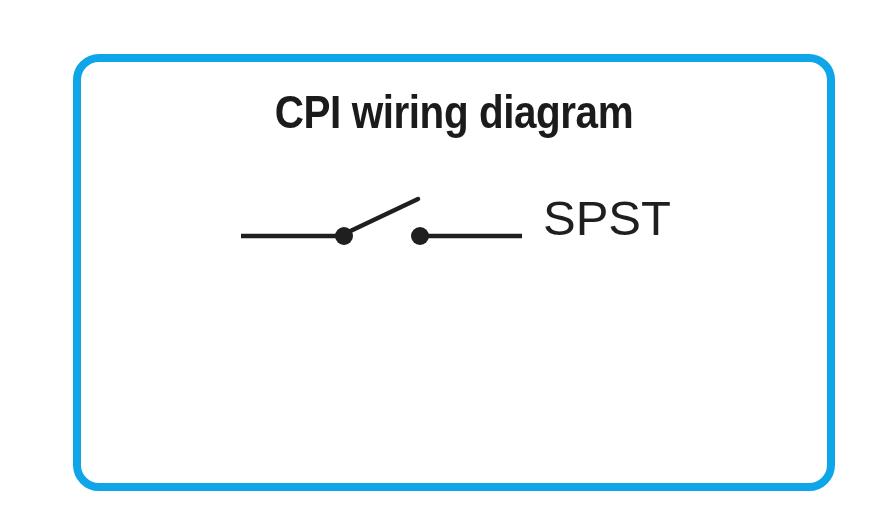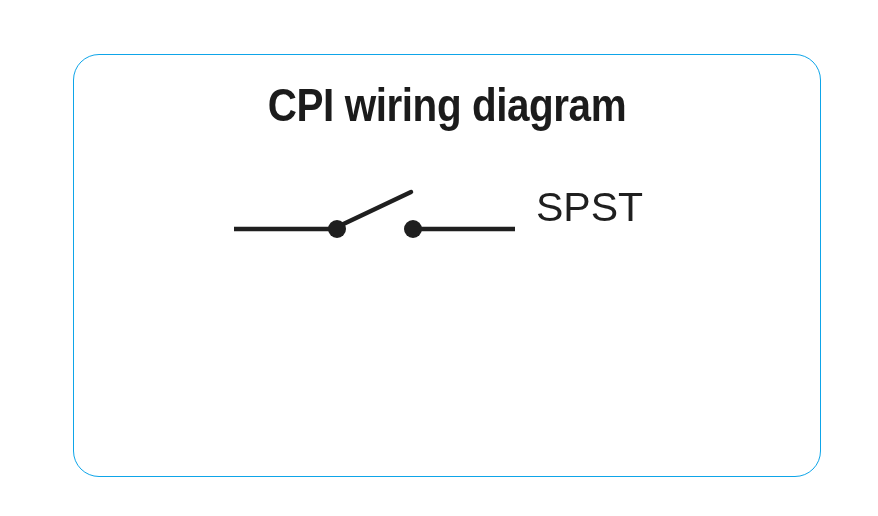--- a/index.html
+++ b/index.html
@@ -19,21 +19,21 @@
     height: 516px;
     background: #ffffff;
   }
   
   .diagram-card {
     position: absolute;
     left: 73px;
     top: 54px;
     width: 746px;
     height: 421px;
-    border: 1px solid #0ea5e9;
+    border: 8px solid #0ea5e9;
     border-radius: 26px;
     background: #ffffff;
     box-sizing: content-box;
   }
   
   .card-title {
     position: absolute;
     left: 0;
     top: 26px;
     width: 100%;
@@ -62,21 +62,21 @@
     top: 0;
     width: 300px;
     height: 70px;
     display: block;
   }
   .symbol-label {
     position: absolute;
     left: 462px;
     top: 6px;
     font-family: "Liberation Sans", "DejaVu Sans", sans-serif;
-    font-size: 41px;
+    font-size: 49px;
     font-weight: normal;
     color: #1f1f1f;
     line-height: 1;
     letter-spacing: 0px;
     white-space: nowrap;
   }
   
   .captions {
     position: absolute;
     left: 0;

